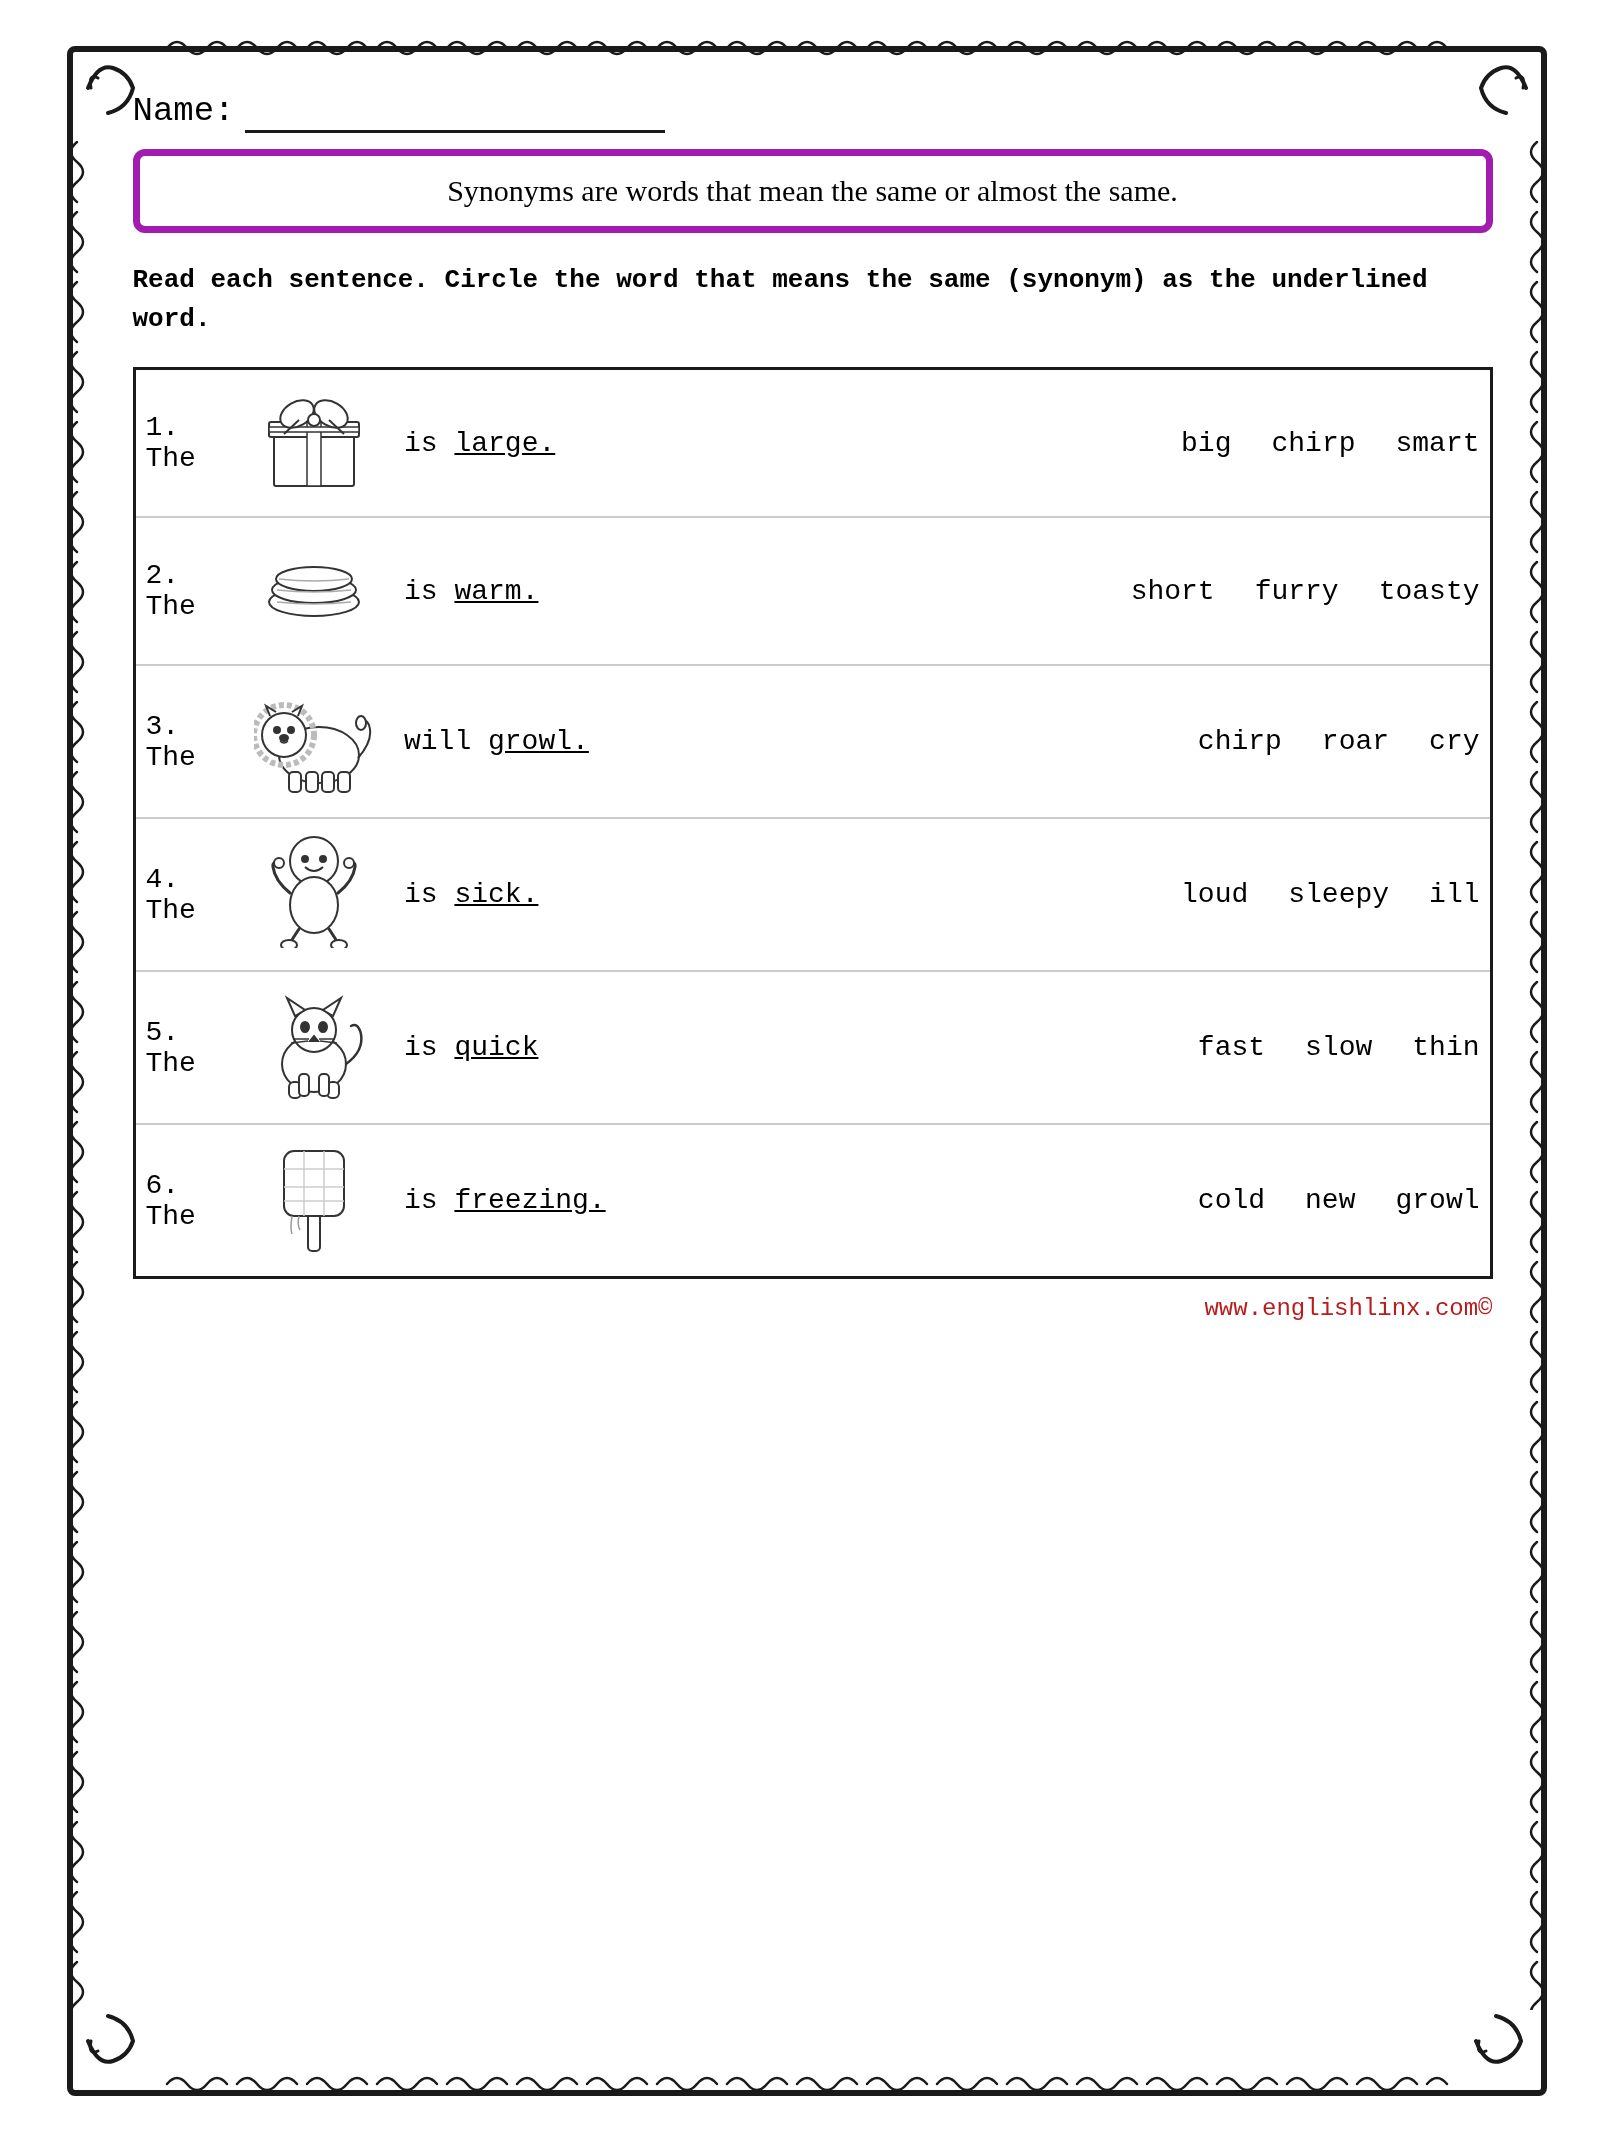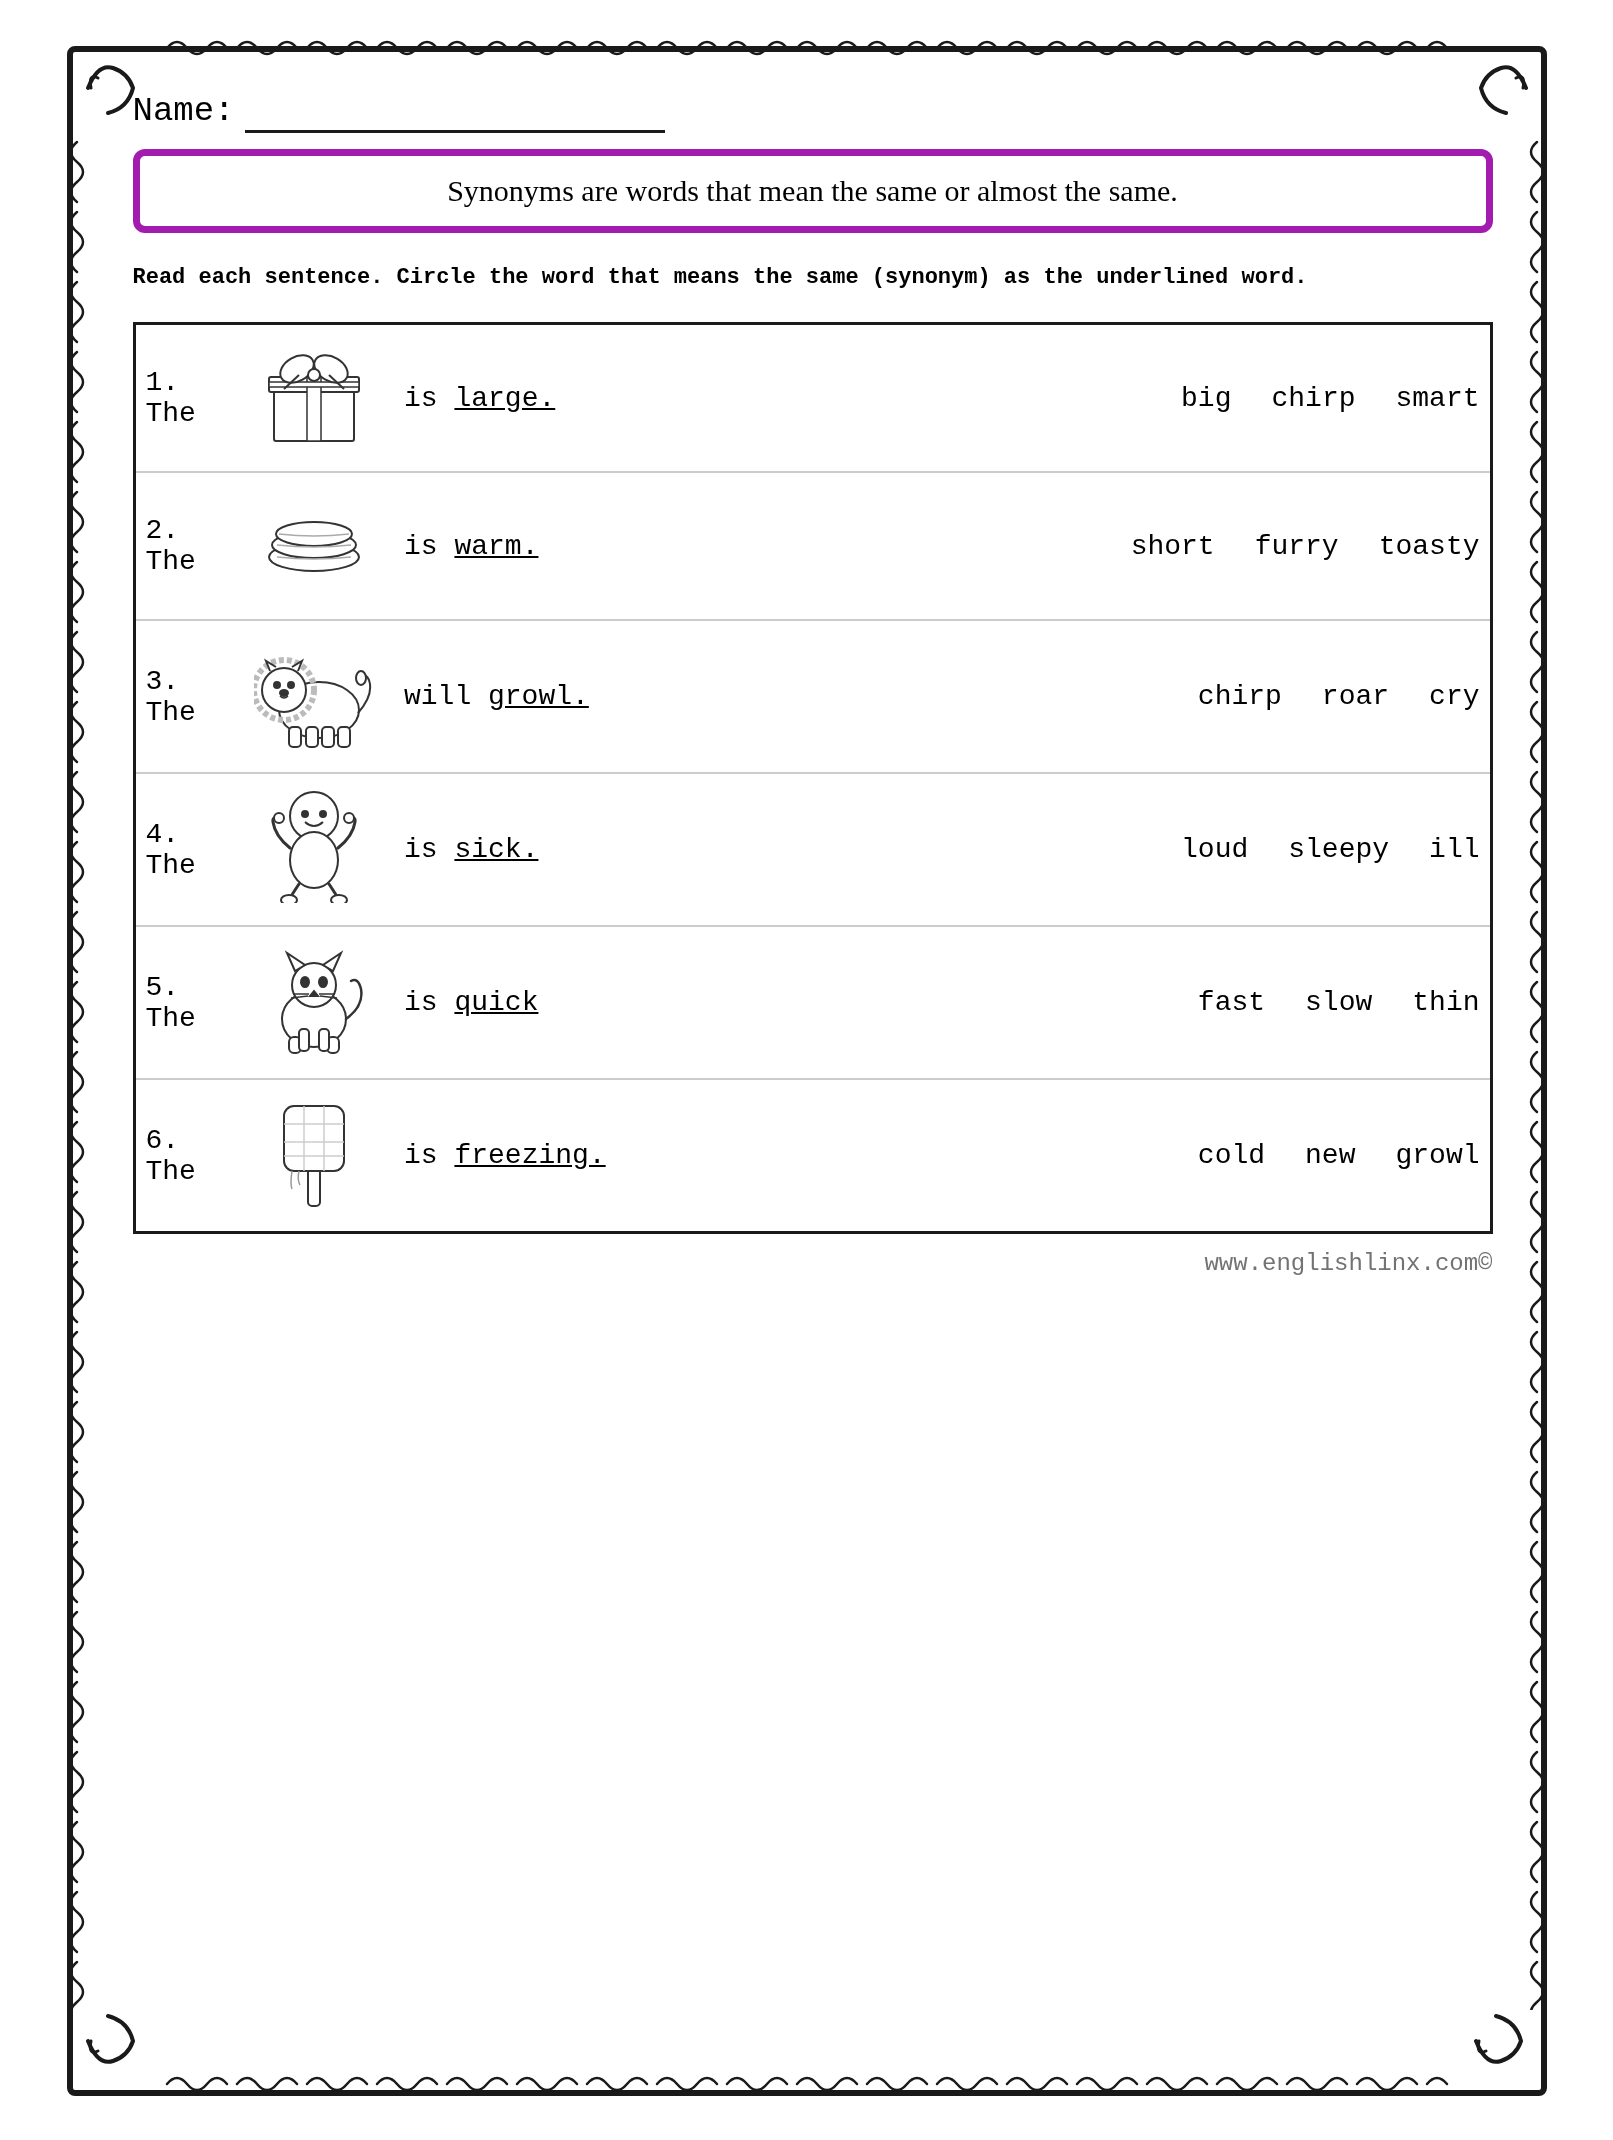--- a/index.html
+++ b/index.html
@@ -88,21 +88,21 @@
       border-radius: 12px;
       padding: 18px 30px;
       margin-bottom: 28px;
       text-align: center;
       font-size: 30px;
       font-family: Liberation Serif, serif;
       background: #fff;
     }
 
     .instruction-text {
-      font-size: 22px;
+      font-size: 26px;
       font-family: 'Courier New', Courier, monospace;
       font-weight: bold;
       line-height: 1.5;
       margin-bottom: 28px;
     }
 
     
     .exercise-table {
       width: 100%;
       border-collapse: collapse;
@@ -154,21 +154,21 @@
       display: inline-flex;
       gap: 40px;
       justify-content: flex-end;
     }
 
     .footer-credit {
       text-align: right;
       font-size: 24px;
       font-family: 'Courier New', Courier, monospace;
       margin-top: 16px;
-      color: #737373;
+      color: #b91c1c;
     }
   </style>
 </head>
 <body>
 
 <div class="page">
 
   <div class="corner corner-tl">
     <svg width="60" height="60" viewBox="0 0 60 60">
       <path d="M5,30 Q15,5 30,10 Q45,15 50,30 Q45,50 25,55" fill="none" stroke="#1a1a1a" stroke-width="4" stroke-linecap="round"></path>

